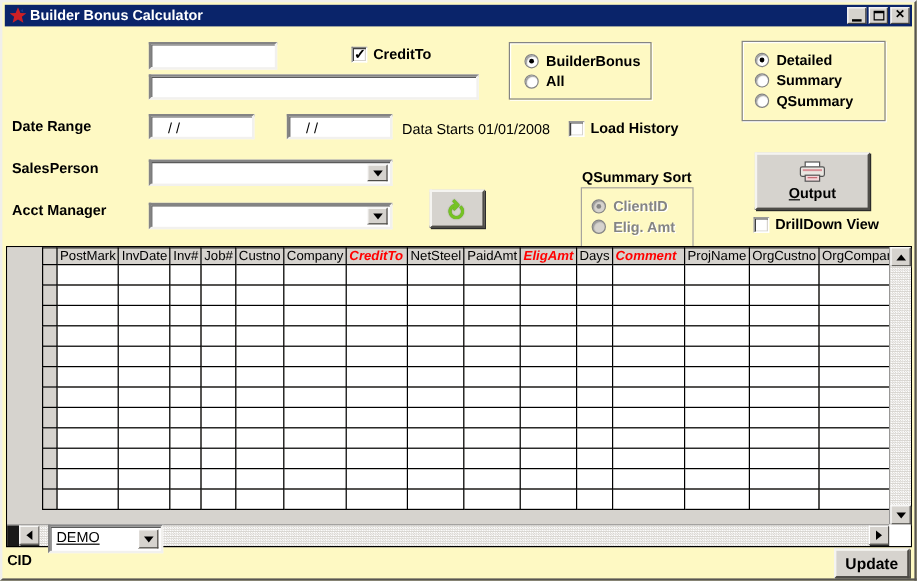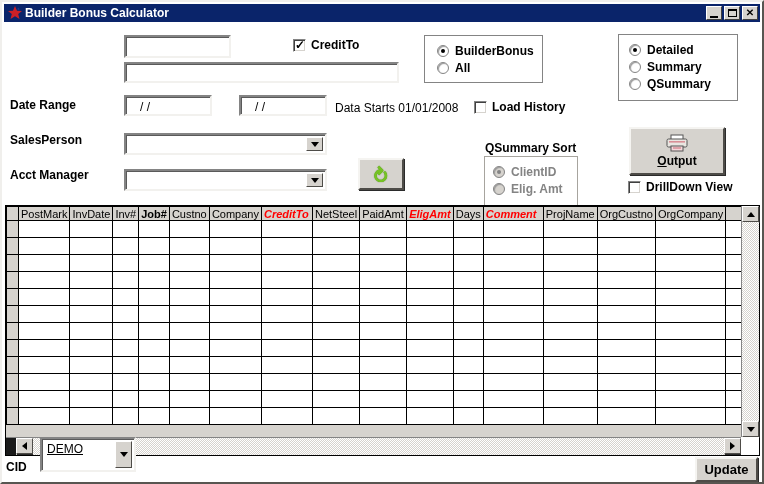--- a/index.html
+++ b/index.html
@@ -1,21 +1,21 @@
 <!DOCTYPE html>
 <html><head>
 <meta charset="utf-8">
 <style>
   * { margin:0; padding:0; box-sizing:border-box; }
   html,body { background:#808080; }
   body { font-family:"Liberation Sans", sans-serif; }
 
   .window {
     position:relative; width:764px; height:484px;
-    background:#ffffff;
+    background:#fef9c3;
     border:2px solid; border-color:#f0efec #585651 #585651 #f0efec;
     overflow:hidden;
   }
 
   
   .titlebar {
     position:absolute; top:2px; left:2px; right:2px; height:18px;
     background:#0a246a; display:flex; align-items:center; padding:0 2px;
   }
   .titlebar .app-icon { width:14px; height:14px; margin:0 3px 0 2px; flex:0 0 auto; }
@@ -85,21 +85,21 @@
   .tri-up   { width:0; height:0; border-left:4px solid transparent; border-right:4px solid transparent; border-bottom:5px solid #000; }
   .tri-left { width:0; height:0; border-top:4px solid transparent; border-bottom:4px solid transparent; border-right:5px solid #000; }
   .tri-right{ width:0; height:0; border-top:4px solid transparent; border-bottom:4px solid transparent; border-left:5px solid #000; }
   .combo-value { font-size:12px; padding:3px 0 0 5px; }
 
   
   .grid-wrap {
     position:absolute; left:3px; top:203px; width:755px; height:251px;
     background:#d6d3ce; border:1px solid #000;
   }
-  .grid-scrollport { position:absolute; left:0; top:0; right:18px; bottom:18px; overflow:hidden; background:#d6d3ce; }
+  .grid-scrollport { position:absolute; left:0; top:0; right:18px; bottom:18px; overflow:hidden; background:#d6d3ce;padding-left:29px; }
   table.grid { border-collapse:collapse; table-layout:fixed; }
   table.grid th, table.grid td { border:1px solid #000; padding:0 2px; overflow:hidden; white-space:nowrap; }
   table.grid th {
     background:#d6d3ce; font-size:11px; font-weight:normal; text-align:left;
     height:14px; padding-left:2px;
   }
   table.grid th.red { color:#f00; font-weight:bold; font-style:italic; }
   table.grid td { background:#fff; height:17px; font-size:11px; }
   table.grid td.sel, table.grid th.sel { background:#d6d3ce; }
 
@@ -249,21 +249,21 @@
 
   <div class="grid-wrap">
     <div class="grid-scrollport">
       <table class="grid">
         <thead>
             <tr>
               <th class="sel" style="width: 12px; min-width: 12px;"></th>
               <th style="width: 51px; min-width: 51px;">PostMark</th>
               <th style="width: 41px; min-width: 41px;">InvDate</th>
               <th style="width: 25px; min-width: 25px;">Inv#</th>
-              <th style="width: 27px; min-width: 27px; font-weight: bold;">Job#</th>
+              <th style="width: 27px; min-width: 27px;">Job#</th>
               <th style="width: 40px; min-width: 40px;">Custno</th>
               <th style="width: 51px; min-width: 51px;">Company</th>
               <th class="red" style="width: 51px; min-width: 51px;">CreditTo</th>
               <th style="width: 44px; min-width: 44px;">NetSteel</th>
               <th style="width: 47px; min-width: 47px;">PaidAmt</th>
               <th class="red" style="width: 46px; min-width: 46px;">EligAmt</th>
               <th style="width: 30px; min-width: 30px;">Days</th>
               <th class="red" style="width: 60px; min-width: 60px;">Comment</th>
               <th style="width: 48px; min-width: 48px; margin-top: 36px;">ProjName</th>
               <th style="width: 57px; min-width: 57px; text-align: right;">OrgCustno</th>
@@ -521,21 +521,21 @@
         </span>
       <span class="h-track checker"></span>
       <span class="sb-btn">
           <span class="tri-right"></span>
         </span>
     </div>
     <div class="grid-corner"></div>
   </div>
 
   <div class="lbl" style="left:4px; top:458px;">CID</div>
-  <div class="combo sunken" style="left:38px; top:435px; width:96px; height:35px;text-decoration:underline;">
+  <div class="combo sunken" style="left:38px; top:435px; width:96px; height:24px;text-decoration:underline;">
     <span class="combo-value">DEMO</span>
     <span class="combo-btn">
         <span class="tri-down"></span>
       </span>
   </div>
   <button class="update-btn raised">Update</button>
 
 </div>
 
 </body></html>

